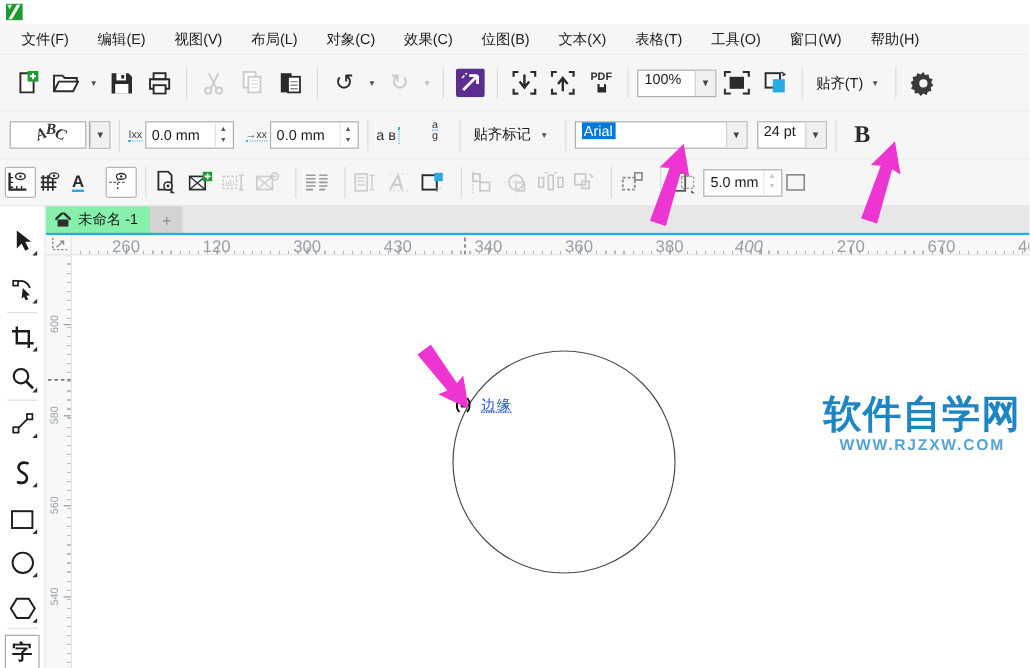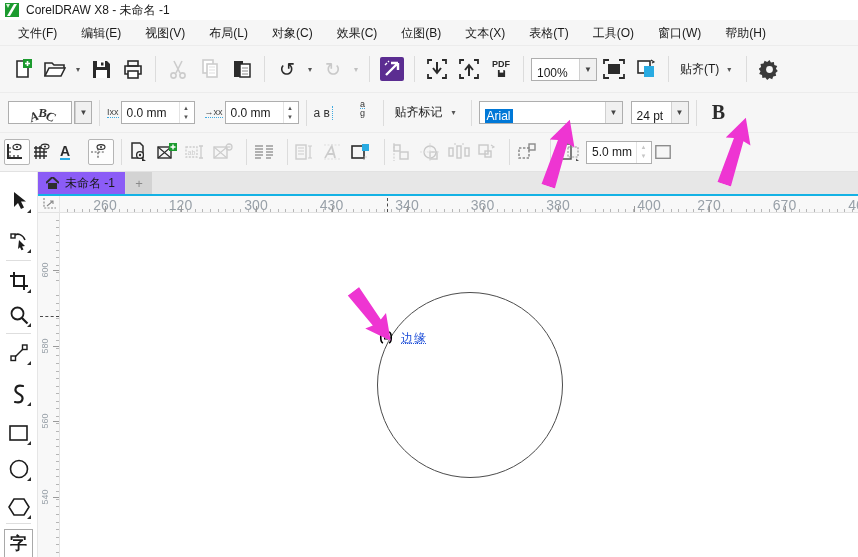--- a/index.html
+++ b/index.html
@@ -13,35 +13,35 @@
   
   #menubar { position:absolute; top:20px; left:0; width:858px; height:26px; background:#f6f6f6; border-bottom:1px solid #ececec; display:flex; align-items:center; padding-left:6px; font-size:12px; }
   .mitem { padding:0 12px; line-height:26px; cursor:default; }
 
   
   .bar { position:absolute; left:0; width:858px; background:#f6f6f6; display:flex; align-items:center; }
   .sep { width:1px; height:26px; background:#dcdcdc; margin:0 5px; flex:none; }
   .tbtn { height:32px; min-width:30px; display:flex; align-items:center; justify-content:center; flex:none; border-radius:2px; }
   .caret { font-size:8px; color:#555; width:12px; text-align:center; flex:none; }
   .caret.dis { color:#c0c0c0; }
-  .combo { height:23px; background:#fff; border:1px solid #aeaeae; display:flex; align-items:flex-end; font-size:12px; padding-left:5px; position:relative; }
+  .combo { height:23px; background:#fff; border:1px solid #aeaeae; display:flex; align-items:flex-start; font-size:12px; padding-left:5px; position:relative; }
   .combo .cbtn { position:absolute; right:0; top:0; width:17px; height:21px; background:#f0f0f0; border-left:1px solid #d0d0d0; display:flex; align-items:center; justify-content:center; font-size:8px; color:#444; }
   .spin { height:23px; background:#fff; border:1px solid #aeaeae; display:flex; align-items:center; font-size:12px; padding-left:5px; position:relative; width:74px; }
   .spin .arrows { position:absolute; right:1px; top:0; width:14px; height:21px; display:flex; flex-direction:column; align-items:center; justify-content:center; font-size:6px; color:#555; line-height:9px; border-left:1px solid #e4e4e4; }
   .dis-t { color:#c6c6c6 !important; }
 
   #toolbar1 { top:46px; height:46px; padding-left:8px; gap:2px; }
   #propbar  { top:92px; height:40px; border-top:1px solid #ececec; padding-left:8px; gap:2px; }
   #toolbar2 { top:132px; height:40px; border-top:1px solid #ececec; border-bottom:1px solid #e2e2e2; padding-left:4px; gap:2px; }
   .ic { width:26px; height:26px; display:flex; align-items:center; flex:none; }
   .pressed { border:1px solid #b5b5b5; background:#fdfdfd; border-radius:2px; }
 
   
   #tabstrip { position:absolute; top:172px; left:38px; width:820px; height:22px; background:#e7e7e7; display:flex; align-items:stretch; }
-  #doc-tab { display:flex; align-items:center; gap:6px; background:#8b5cf6; padding:0 10px 0 8px; font-size:12px; border-right:1px solid #d6d6d6; }
+  #doc-tab { display:flex; align-items:center; gap:6px; background:#86efac; padding:0 10px 0 8px; font-size:12px; border-right:1px solid #d6d6d6; }
   #plus-tab { width:26px; background:#d3d3d3; color:#8a8a8a; display:flex; align-items:center; justify-content:center; font-size:13px; }
   #cyanline { position:absolute; top:194px; left:38px; width:820px; height:2px; background:#14b2e5; }
 
   #ruler-corner { position:absolute; top:196px; left:38px; width:22px; height:17px; background:#f8f8f8; border-right:1px solid #e6e6e6; border-bottom:1px solid #e2e2e2; display:flex; align-items:center; justify-content:center; }
   #hruler { position:absolute; top:196px; left:60px; width:798px; height:17px; background:#f8f8f8; border-bottom:1px solid #e2e2e2; overflow:hidden; }
   #hruler .ticks { position:absolute; left:0; right:0; bottom:0; height:3px; background:repeating-linear-gradient(to right,transparent 0,transparent 6.55px,#b6b6b6 6.55px,#b6b6b6 7.55px); }
   #vruler { position:absolute; top:213px; left:38px; width:22px; height:344px; background:#f8f8f8; border-right:1px solid #e2e2e2; overflow:hidden; }
   #vruler .ticks { position:absolute; top:0; bottom:0; right:0; width:3px; background:repeating-linear-gradient(to bottom,transparent 0,transparent 6.55px,#b6b6b6 6.55px,#b6b6b6 7.55px); }
   .rlabel { position:absolute; top:1px; transform:translateX(-50%); font-size:14px; color:#98a0a8; }
   .rtick { position:absolute; bottom:0; width:1px; height:6px; background:#9a9a9a; }
@@ -81,21 +81,20 @@
 </style>
 </head>
 <body>
 
 <div id="titlebar">
   <svg id="logo" viewBox="0 0 14 14">
       <rect x="0" y="0" width="14" height="14" fill="#1c9b2f"></rect>
       <path d="M2,13 L9,1 L12,1 L5,13 Z" fill="#fff"></path>
       <path d="M1,1 L5,1 L3,5 Z" fill="#d8f5d8"></path>
     </svg>
-  <span>CorelDRAW X8 - 未命名 -1</span>
 </div>
 
 <nav id="menubar">
     <span class="mitem">文件(F)</span>
     <span class="mitem">编辑(E)</span>
     <span class="mitem">视图(V)</span>
     <span class="mitem">布局(L)</span>
     <span class="mitem">对象(C)</span>
     <span class="mitem">效果(C)</span>
     <span class="mitem">位图(B)</span>
@@ -457,21 +456,21 @@
     <span class="rlabel" style="left: 196px;">300</span>
     <i class="rtick" style="left: 196px;"></i>
     <span class="rlabel" style="left: 271.5px;">430</span>
     <i class="rtick" style="left: 271.5px;"></i>
     <span class="rlabel" style="left: 347px;">340</span>
     <i class="rtick" style="left: 347px;"></i>
     <span class="rlabel" style="left: 422.5px;">360</span>
     <i class="rtick" style="left: 422.5px;"></i>
     <span class="rlabel" style="left: 498px;">380</span>
     <i class="rtick" style="left: 498px;"></i>
-    <span class="rlabel" style="left: 589px;">400</span>
+    <span class="rlabel" style="left: 564px; font-style: italic;">400</span>
     <i class="rtick" style="left: 573.5px;"></i>
     <span class="rlabel" style="left: 649px;">270</span>
     <i class="rtick" style="left: 649px;"></i>
     <span class="rlabel" style="left: 724.5px;">670</span>
     <i class="rtick" style="left: 724.5px;"></i>
     <span class="rlabel" style="left: 800px;">460</span>
   </div>
 <div id="vruler">
     <div class="ticks"></div>
     <div id="vmark"></div>
@@ -546,20 +545,24 @@
 
 <div id="canvas">
   <div id="circle"></div>
   <svg id="snap-cursor" viewBox="0 0 16 15">
     <path d="M5,2 C2,3 2,12 5,13" fill="none" stroke="#000" stroke-width="1.6"></path>
     <path d="M11,2 C14,3 14,12 11,13" fill="none" stroke="#000" stroke-width="1.6"></path>
     <rect x="1" y="1" width="3" height="3" fill="#000"></rect>
       <rect x="6.5" y="6" width="3" height="3" fill="none" stroke="#000" stroke-width="1"></rect>
   </svg>
   <span id="snap-tooltip">边缘</span>
+  <div id="watermark">
+    <div id="wm-title">软件自学网</div>
+    <div id="wm-url">WWW.RJZXW.COM</div>
+  </div>
   <svg class="pk" id="arrow-canvas" width="30" height="62" viewBox="0 0 30 62">
     <polygon points="15,0 2,25 10,23 8,62 22,62 20,23 28,25" fill="#ee35d2"></polygon>
   </svg>
 </div>
 
 <svg class="pk" id="arrow-font" width="30" height="70" viewBox="0 0 30 70">
   <polygon points="15,0 2,25 10,23 8,70 22,70 20,23 28,25" fill="#ee35d2"></polygon>
 </svg>
 <svg class="pk" id="arrow-size" width="30" height="70" viewBox="0 0 30 70">
   <polygon points="15,0 2,25 10,23 8,70 22,70 20,23 28,25" fill="#ee35d2"></polygon>

